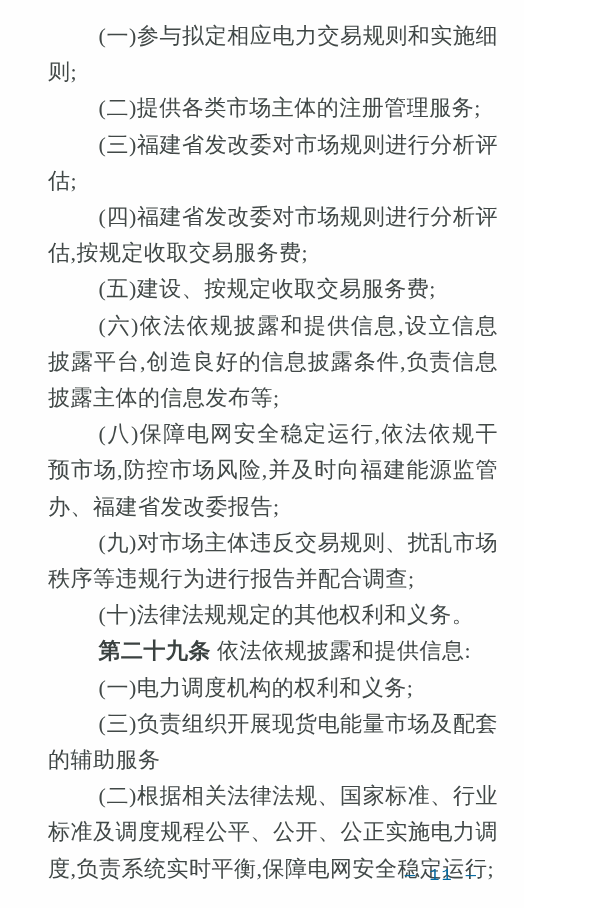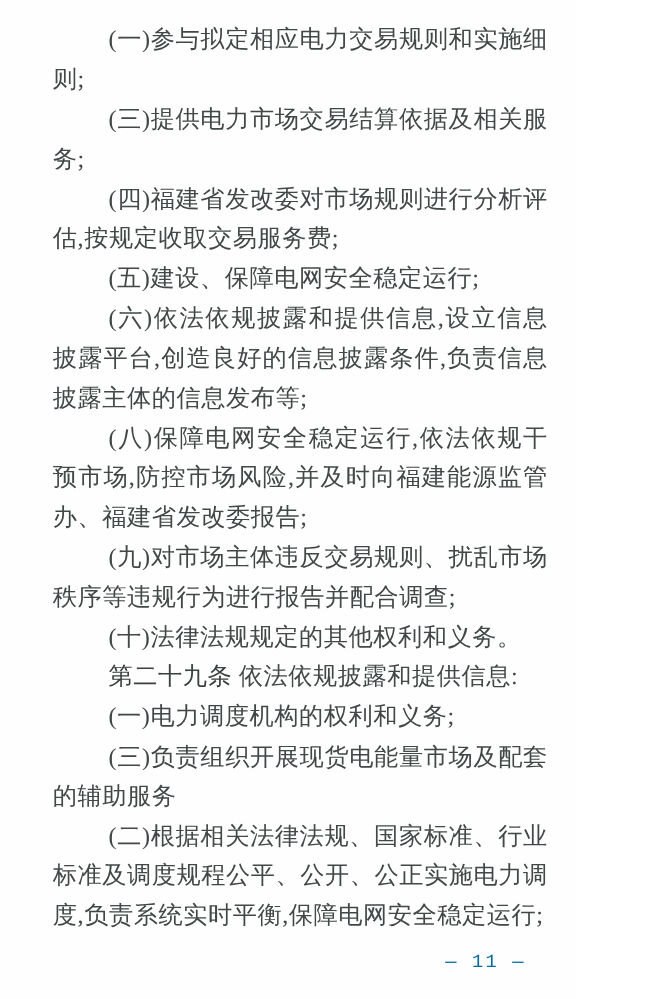--- a/index.html
+++ b/index.html
@@ -26,43 +26,44 @@
     margin: 0;
     font-size: 22px;
     line-height: 36.2px;
     letter-spacing: 0.5px;
     text-indent: 2.3em;
     text-align: justify;
     color: #414847;
     word-break: break-all;
   }
   .article-number {
-    font-weight: normal;
+    font-weight: bold;
     color: #3a4140;
   }
   .footer-pagenum {
     position: absolute;
     top: 866px;
     right: 46px;
     font-size: 17px;
     letter-spacing: 2px;
     color: #0369a1;
     font-family: Liberation Mono, monospace;
   }
 </style>
 </head>
 <body>
 
 <div class="page">
   <div class="doc-body">
 
     <p class="line">(一)参与拟定相应电力交易规则和实施细则;</p>
-    <p class="line">(三)提供电力市场交易结算依据及相关服务;</p>
+    <p class="line">(二)提供各类市场主体的注册管理服务;</p>
+    <p class="line">(三)福建省发改委对市场规则进行分析评估;</p>
     <p class="line">(四)福建省发改委对市场规则进行分析评估,按规定收取交易服务费;</p>
-    <p class="line">(五)建设、保障电网安全稳定运行;</p>
+    <p class="line">(五)建设、按规定收取交易服务费;</p>
     <p class="line">(六)依法依规披露和提供信息,设立信息披露平台,创造良好的信息披露条件,负责信息披露主体的信息发布等;</p>
     <p class="line">(八)保障电网安全稳定运行,依法依规干预市场,防控市场风险,并及时向福建能源监管办、福建省发改委报告;</p>
     <p class="line">(九)对市场主体违反交易规则、扰乱市场秩序等违规行为进行报告并配合调查;</p>
     <p class="line">(十)法律法规规定的其他权利和义务。</p>
 
     <p class="line">
       <span class="article-number">第二十九条</span><span> 依法依规披露和提供信息:</span>
     </p>
 
     <p class="line">(一)电力调度机构的权利和义务;</p>

